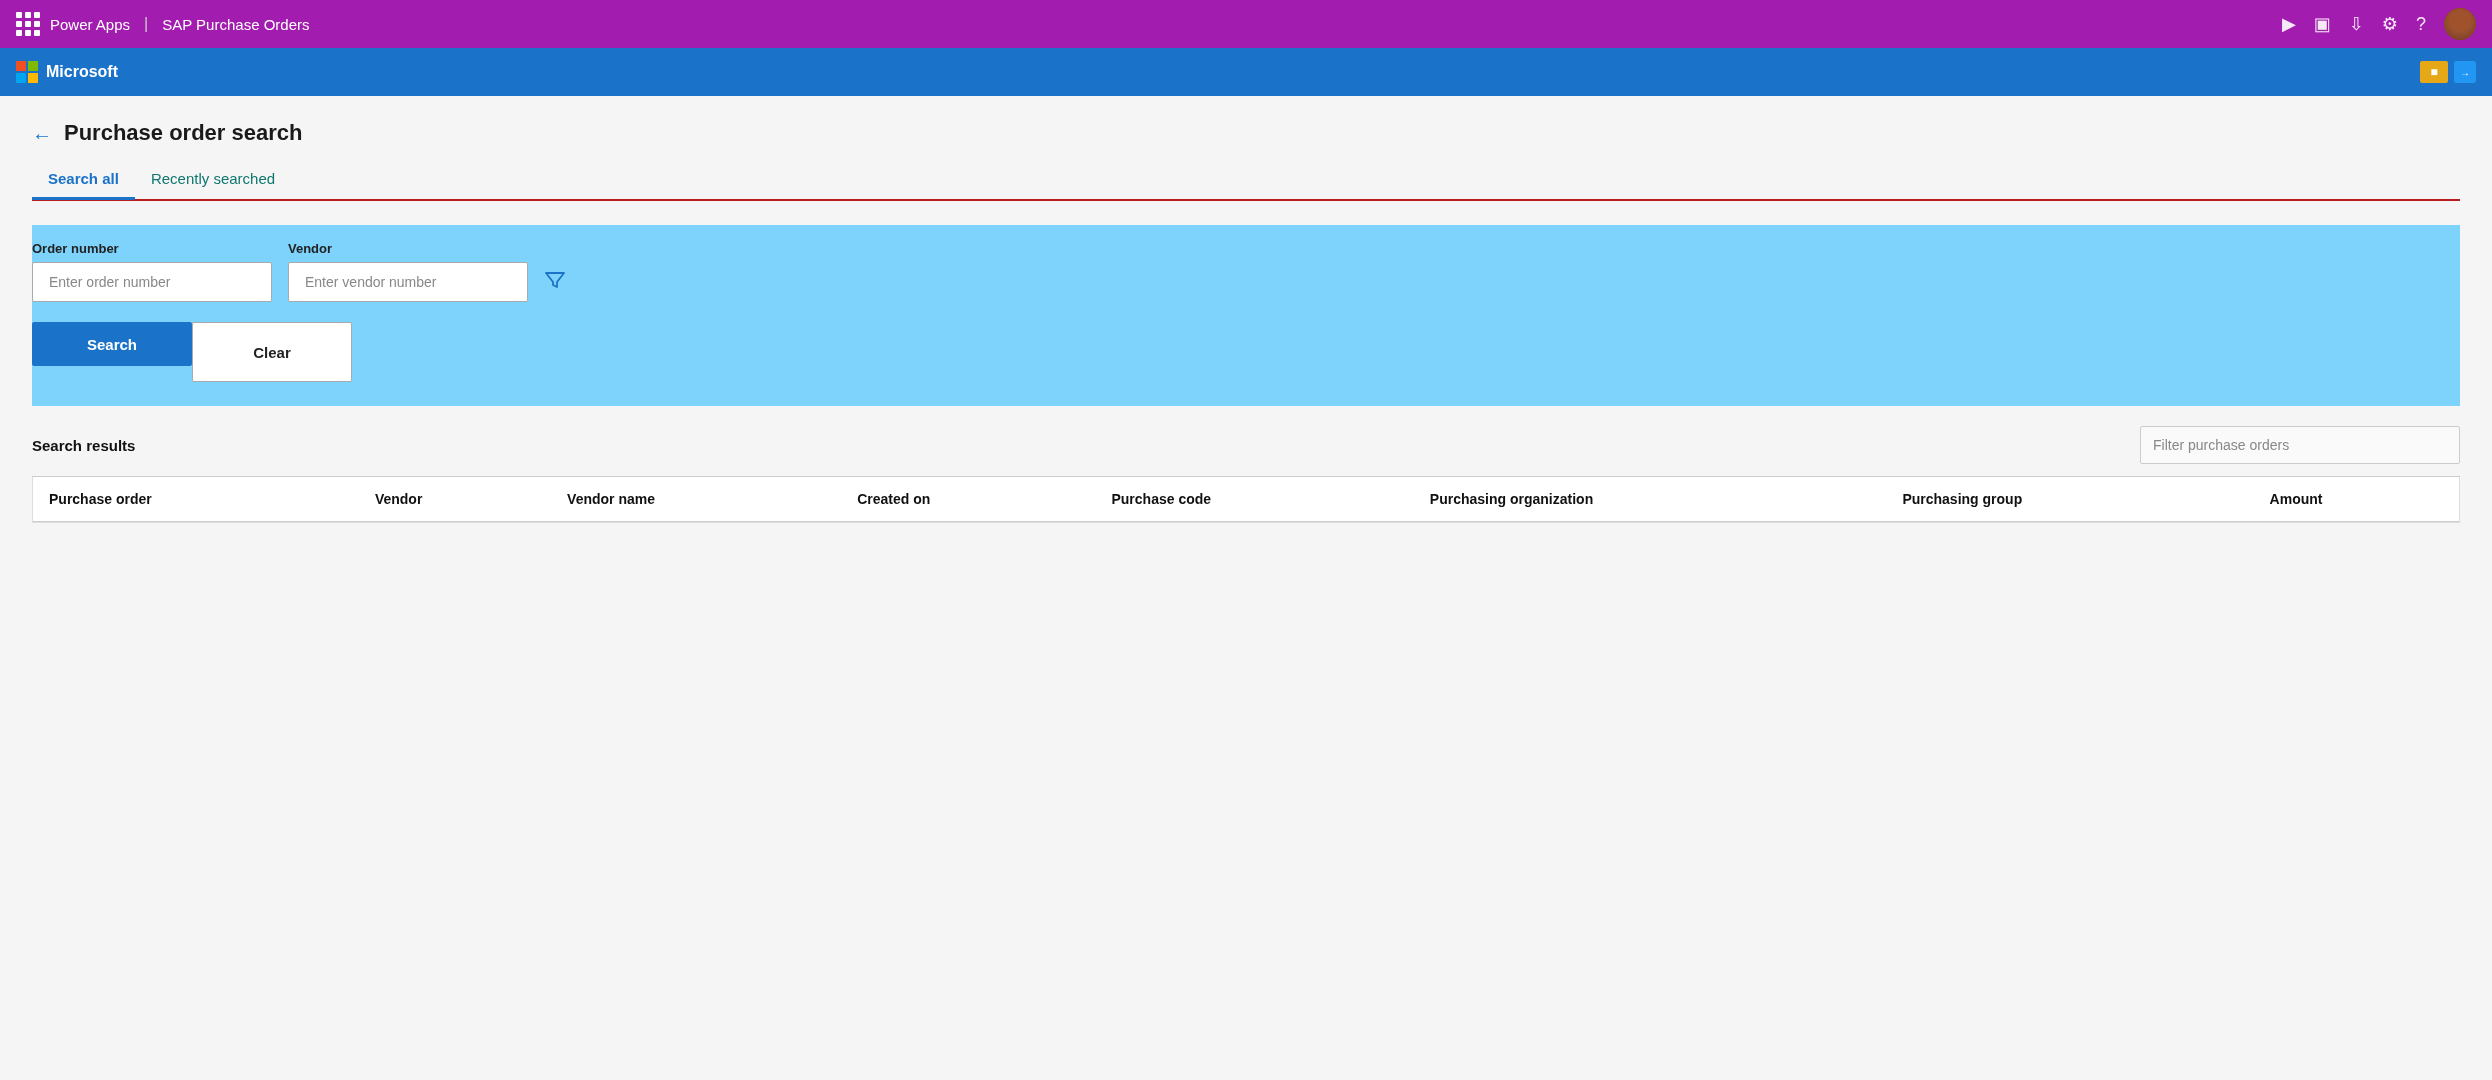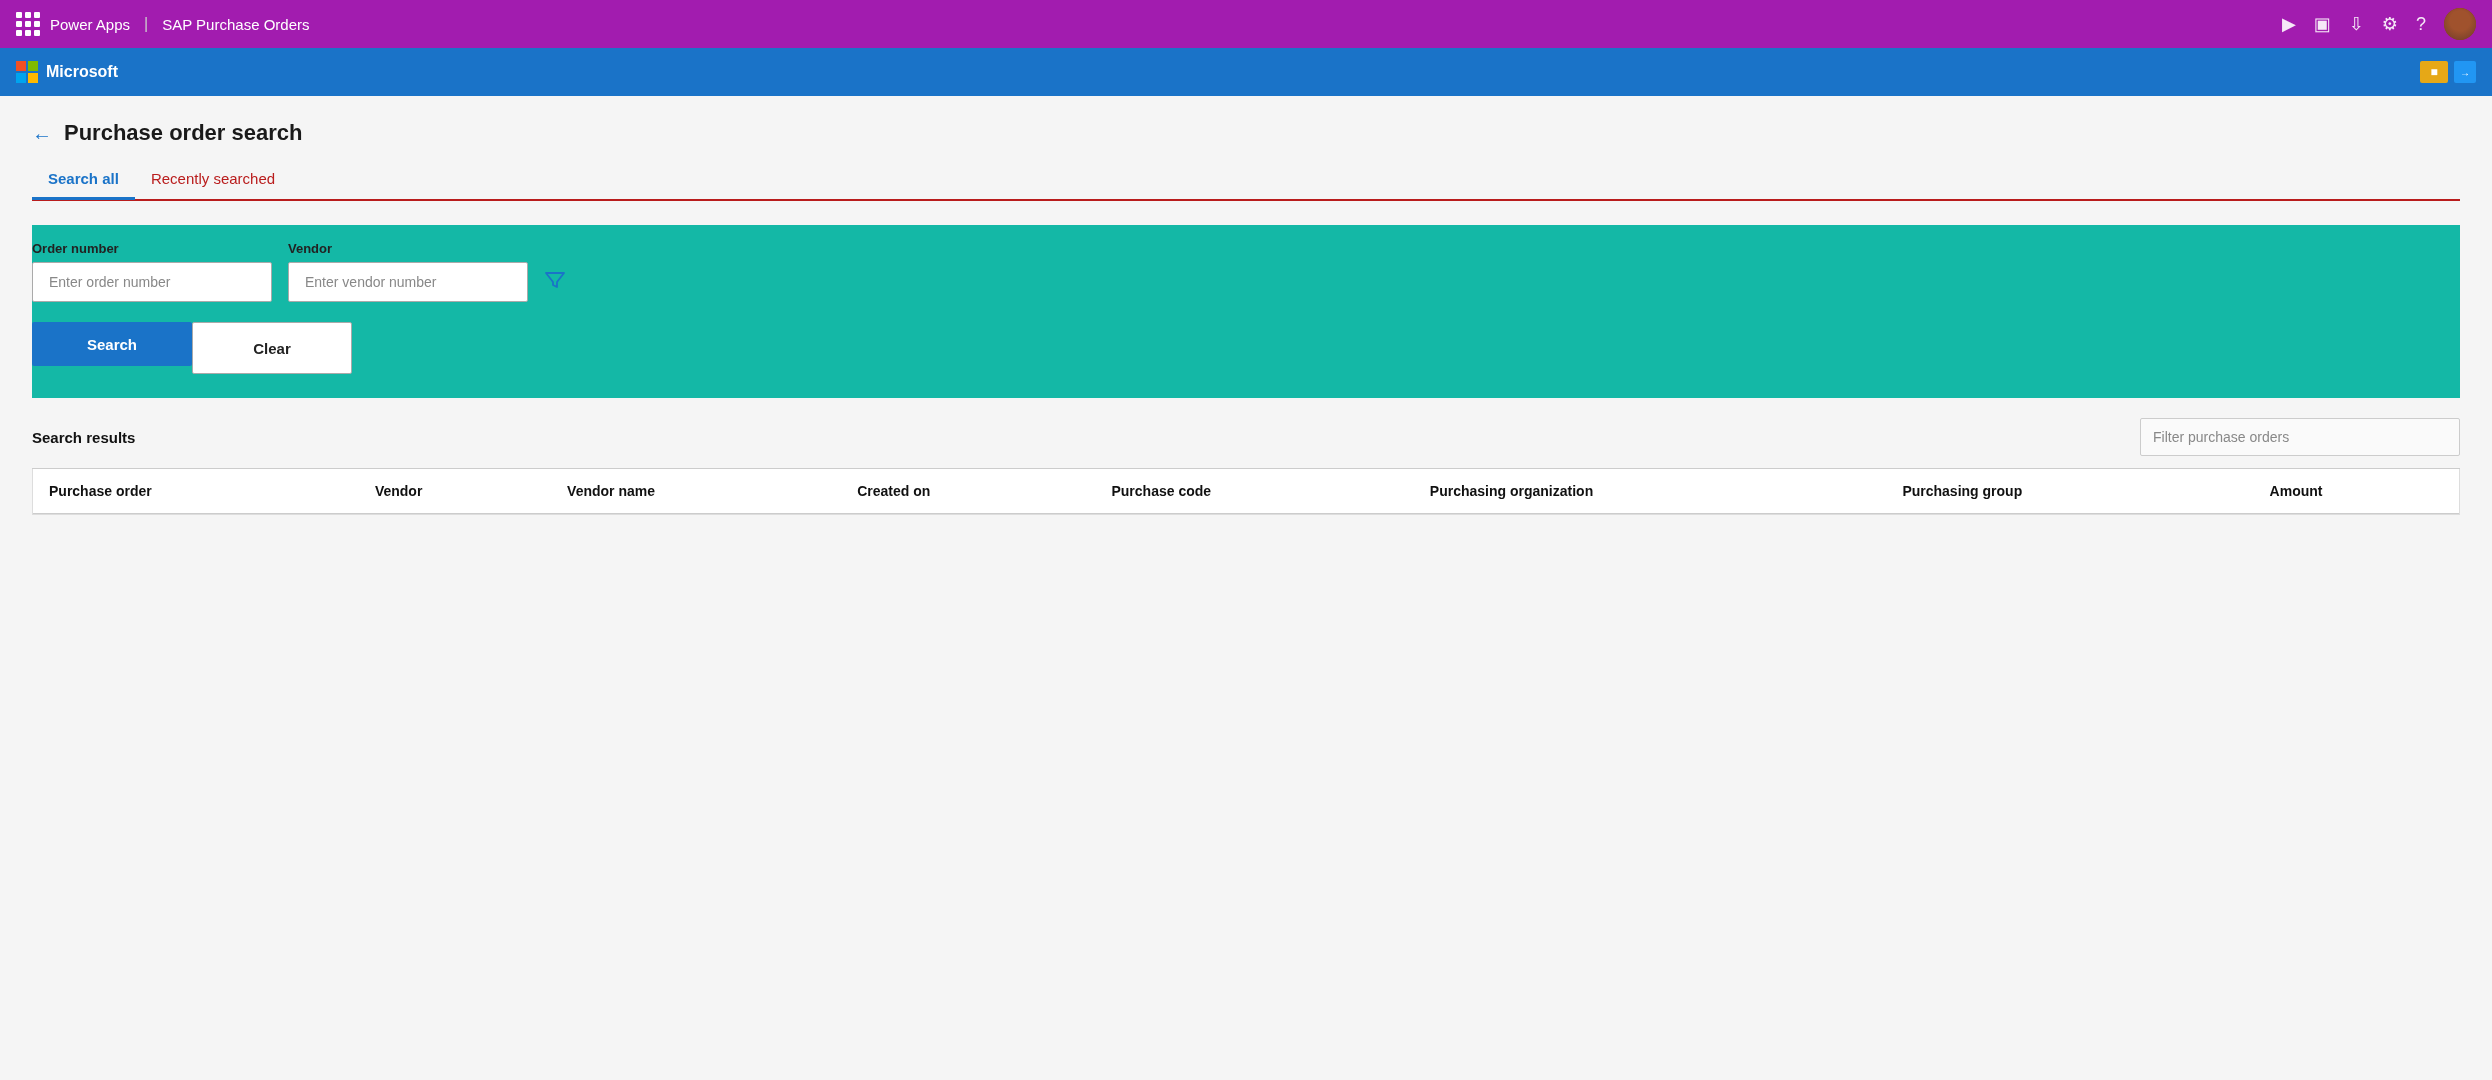--- a/index.html
+++ b/index.html
@@ -152,33 +152,33 @@
     .tabs {
       display: flex;
       gap: 0;
       margin-bottom: 24px;
       border-bottom: 2px solid #b91c1c;
     }
     .tab {
       padding: 8px 16px 10px;
       font-size: 15px;
       cursor: pointer;
-      color: #b91c1c;
+      color: #0f766e;
       border-bottom: 3px solid transparent;
       margin-bottom: -1px;
     }
     .tab.active {
       color: #1a73c8;
       border-bottom-color: #1a73c8;
       font-weight: 600;
     }
 
     
     .search-form {
-      background: #14b8a6;
+      background: #7dd3fc;
       padding: 16px 0 24px 0;
     }
     .form-row {
       display: flex;
       align-items: flex-end;
       gap: 16px;
       margin-bottom: 20px;
       flex-wrap: wrap;
     }
     .form-group {
@@ -249,21 +249,21 @@
       width: 160px;
       background: #1a73c8;
       color: #fff;
       border: none;
       border-radius: 2px;
       font-size: 15px;
       font-weight: 600;
       cursor: pointer;
     }
     .btn-clear {
-      height: 52px;
+      height: 60px;
       width: 160px;
       background: #fff;
       color: #222;
       border: 1.5px solid #aaa;
       border-radius: 2px;
       font-size: 15px;
       font-weight: 600;
       cursor: pointer;
     }
 

